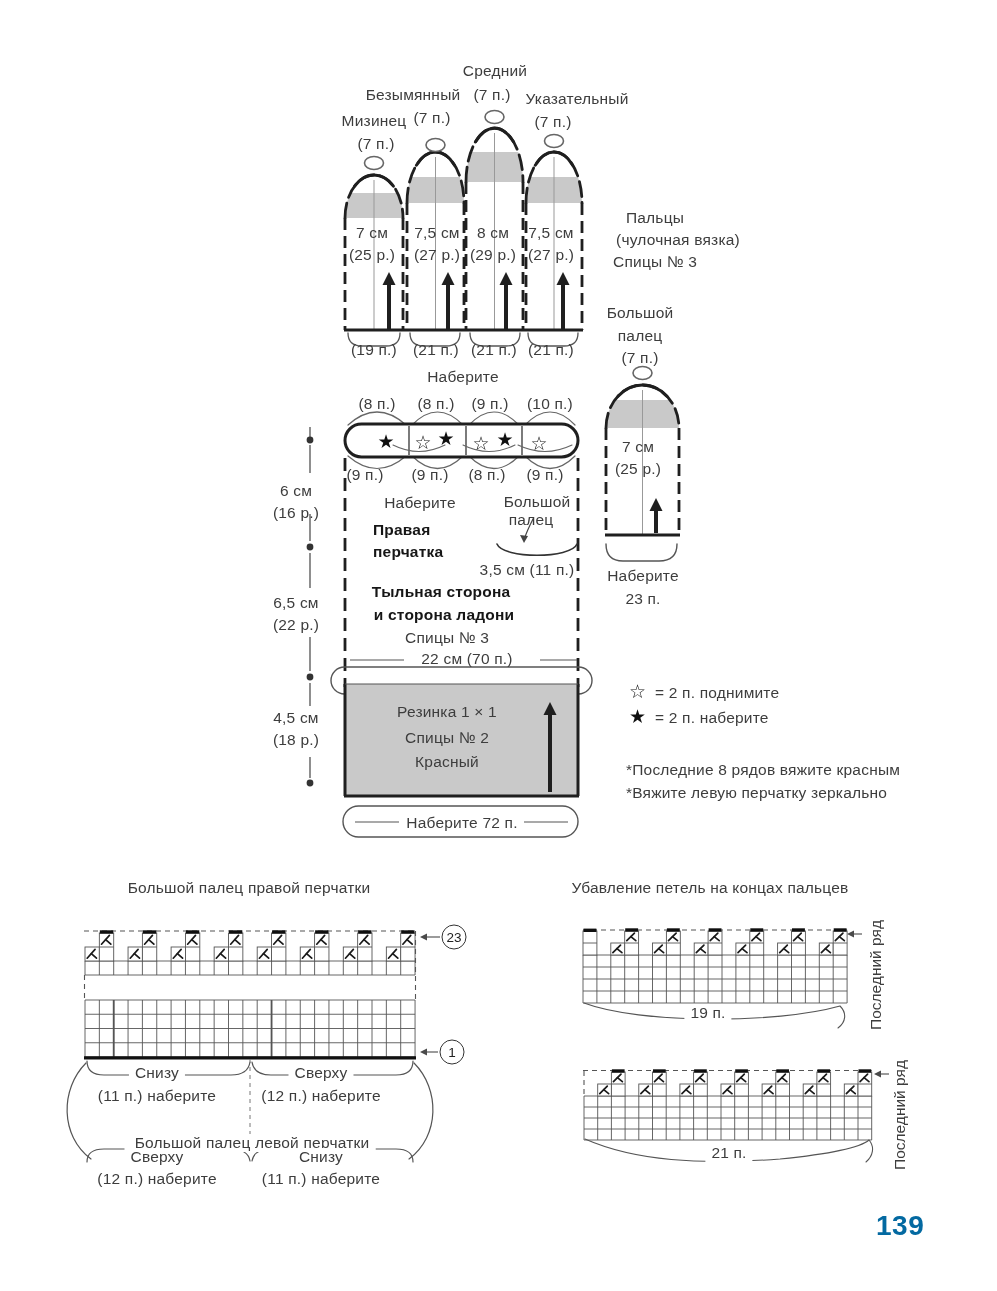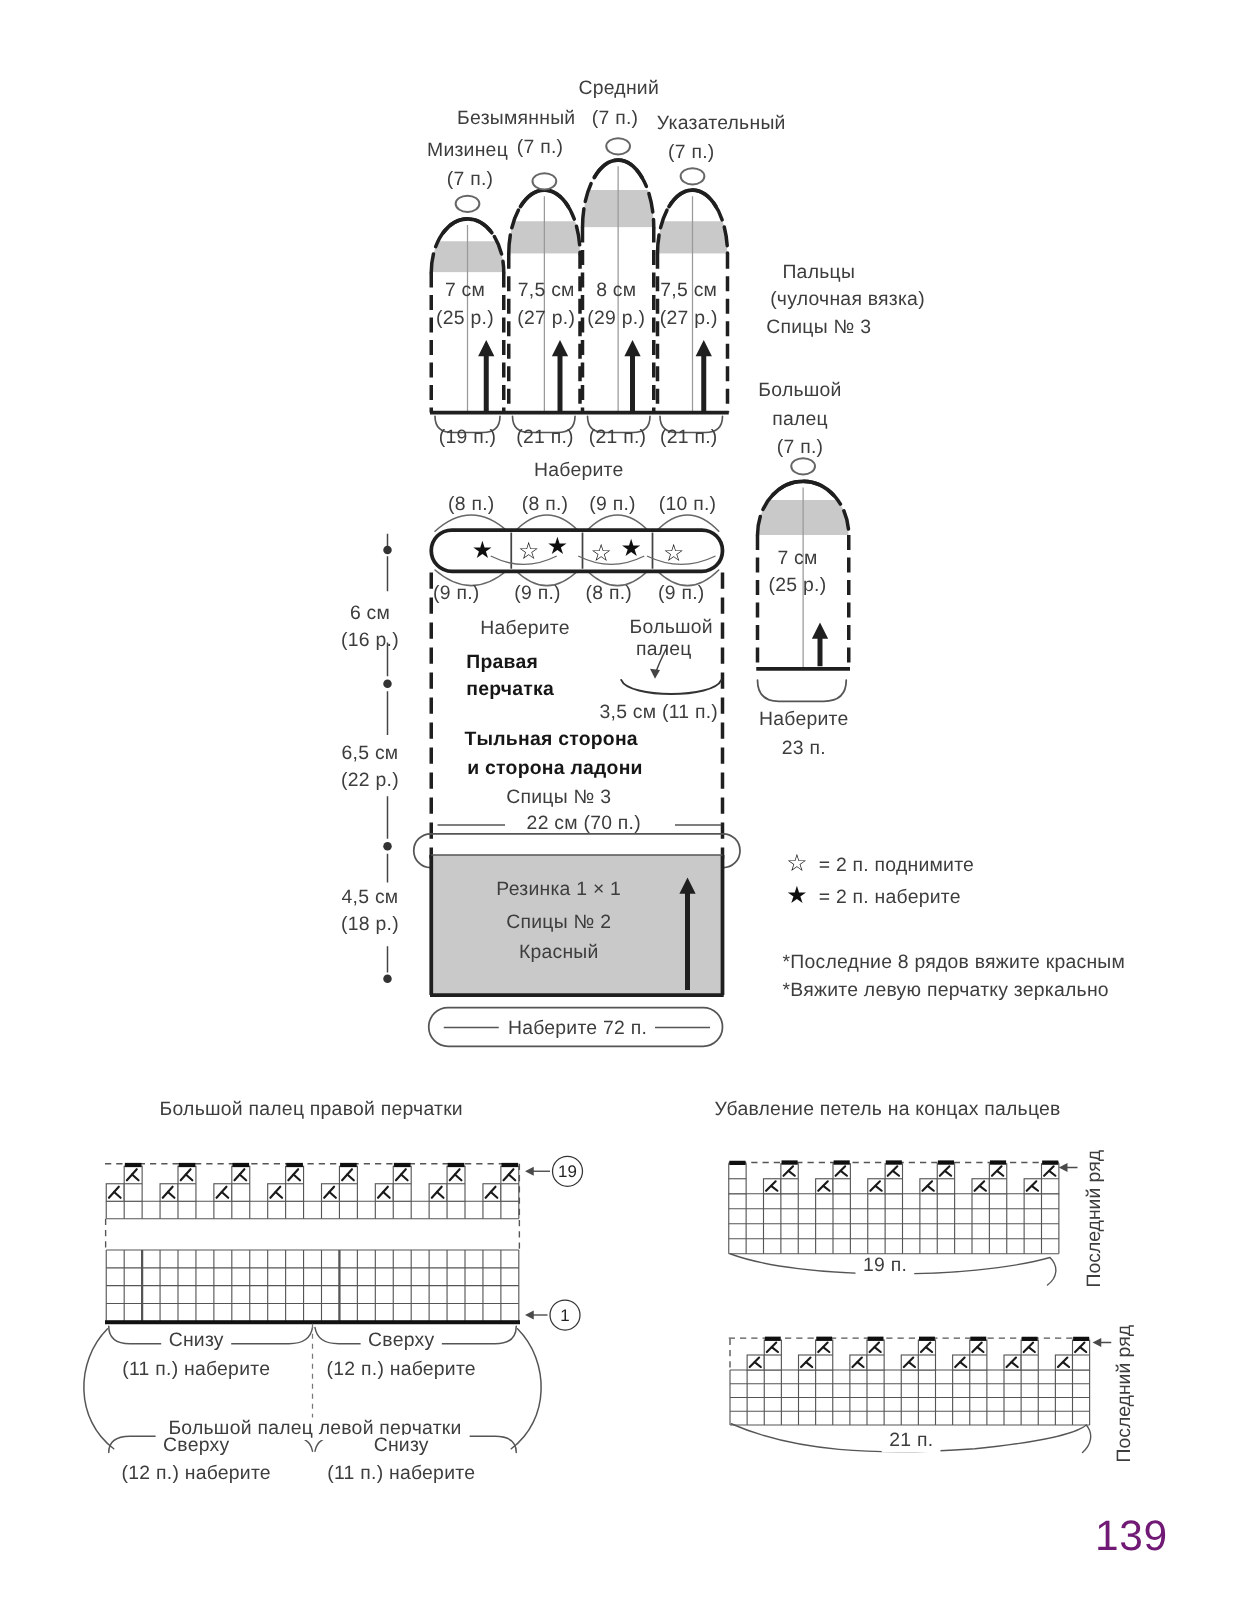--- a/index.html
+++ b/index.html
@@ -9,21 +9,21 @@
   .lbl{position:absolute;white-space:nowrap;font-size:15.5px;letter-spacing:.2px;line-height:1.15;}
   .c{transform:translateX(-50%);}
   .b{font-weight:bold;color:#161616;}
   .bg{background:#fff;padding:0 6px;}
   .star{position:absolute;font-size:19px;color:#0f0f0f;transform:translate(-50%,-50%);line-height:1;}
   .lstar{position:absolute;font-size:19px;color:#0f0f0f;line-height:1;}
   .circ{position:absolute;width:23px;height:23px;border:1.4px solid #333;border-radius:50%;
         display:flex;align-items:center;justify-content:center;font-size:13.5px;color:#222;
         transform:translate(-50%,-50%);background:#fff;}
   .rot{position:absolute;transform:translate(-50%,-50%) rotate(-90deg);font-size:15.5px;white-space:nowrap;}
-  .pagenum{position:absolute;font-weight:normal;font-size:34px;color:#701a75;letter-spacing:.5px;}
+  .pagenum{position:absolute;font-weight:bold;font-size:28px;color:#0369a1;letter-spacing:.5px;}
 </style>
 </head>
 <body>
 
 <div class="page">
 
   <svg class="art" width="997" height="1291" viewBox="0 0 997 1291">
       <g>
         <clipPath id="clip0">
           <path d="M345,218 A29,43 0 0 1 403,218 Z"></path>
@@ -542,21 +542,21 @@
   <div class="lbl c" style="left:643px;top:590px">23 п.</div>
 
   <span class="lstar" style="left:629px;top:682px">☆</span>
   <div class="lbl" style="left:655px;top:684px">= 2 п. поднимите</div>
   <span class="lstar" style="left:629px;top:707px">★</span>
   <div class="lbl" style="left:655px;top:709px">= 2 п. наберите</div>
   <div class="lbl" style="left:626px;top:761px">*Последние 8 рядов вяжите красным</div>
   <div class="lbl" style="left:626px;top:784px">*Вяжите левую перчатку зеркально</div>
 
   <div class="lbl c" style="left:249px;top:879px">Большой палец правой перчатки</div>
-  <div class="circ" style="left:454px;top:937px">19</div>
+  <div class="circ" style="left:454px;top:937px">23</div>
   <div class="circ" style="left:452px;top:1052px">1</div>
   <div class="lbl c bg" style="left:157px;top:1064px">Снизу</div>
   <div class="lbl c" style="left:157px;top:1087px">(11 п.) наберите</div>
   <div class="lbl c bg" style="left:321px;top:1064px">Сверху</div>
   <div class="lbl c" style="left:321px;top:1087px">(12 п.) наберите</div>
   <div class="lbl c bg" style="left:252px;top:1134px">Большой палец левой перчатки</div>
   <div class="lbl c bg" style="left:157px;top:1148px">Сверху</div>
   <div class="lbl c" style="left:157px;top:1170px">(12 п.) наберите</div>
   <div class="lbl c bg" style="left:321px;top:1148px">Снизу</div>
   <div class="lbl c" style="left:321px;top:1170px">(11 п.) наберите</div>

